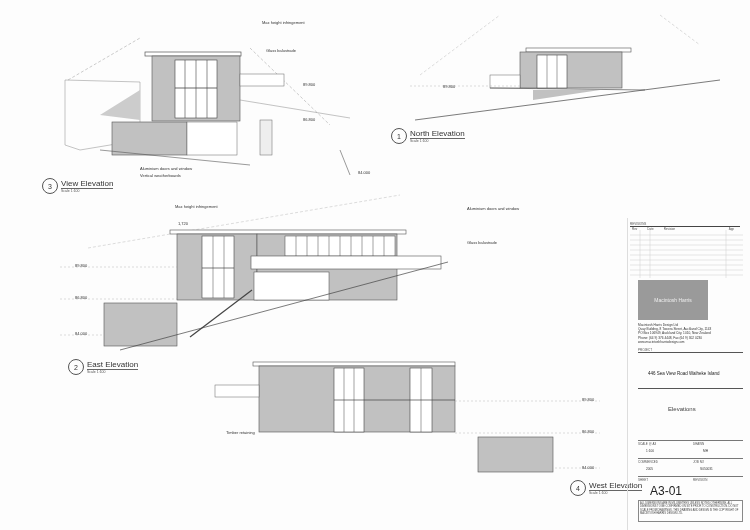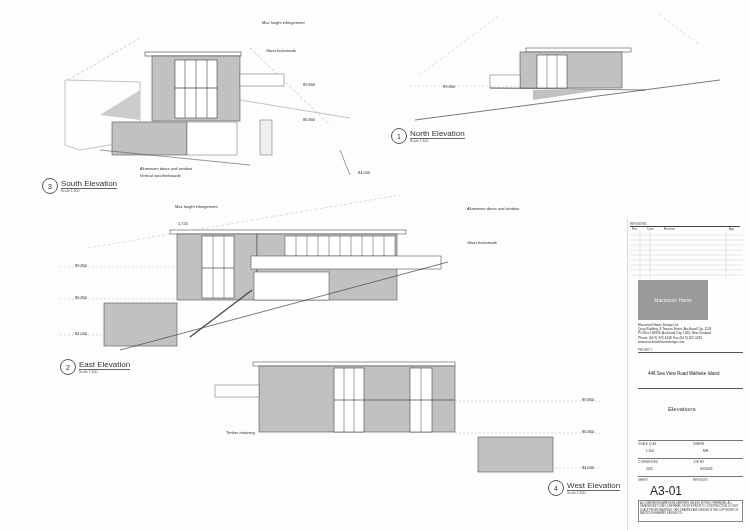--- a/index.html
+++ b/index.html
@@ -123,54 +123,54 @@
 <div class="lbl" style="left:262px;top:20px">Max height infringement</div>
 <div class="lbl" style="left:266px;top:48px">Glass balustrade</div>
 <div class="lbl" style="left:140px;top:166px">Aluminium doors and window</div>
 <div class="lbl" style="left:140px;top:173px">Vertical weatherboards</div>
 <div class="lbl" style="left:303px;top:82px">89.800</div>
 <div class="lbl" style="left:303px;top:117px">86.800</div>
 <div class="lbl" style="left:358px;top:170px">84.000</div>
 <div class="ttl" style="left:42px;top:178px">
   <div class="circ">3</div>
   <div>
-        <div class="name">South Elevation</div>
+        <div class="name">View Elevation</div>
         <div class="scale">Scale 1:100</div>
       </div>
 </div>
 
 <div class="lbl" style="left:443px;top:84px">89.800</div>
 <div class="ttl" style="left:391px;top:128px">
   <div class="circ">1</div>
   <div>
         <div class="name">North Elevation</div>
         <div class="scale">Scale 1:100</div>
       </div>
 </div>
 
 <div class="lbl" style="left:175px;top:204px">Max height infringement</div>
 <div class="lbl" style="left:467px;top:206px">Aluminium doors and window</div>
 <div class="lbl" style="left:467px;top:240px">Glass balustrade</div>
 <div class="lbl" style="left:178px;top:221px">1,720</div>
 <div class="lbl" style="left:75px;top:263px">89.800</div>
 <div class="lbl" style="left:75px;top:295px">86.800</div>
 <div class="lbl" style="left:75px;top:331px">84.000</div>
-<div class="ttl" style="left:60px;top:359px">
+<div class="ttl" style="left:68px;top:359px">
   <div class="circ">2</div>
   <div>
         <div class="name">East Elevation</div>
         <div class="scale">Scale 1:100</div>
       </div>
 </div>
 
 <div class="lbl" style="left:226px;top:430px">Timber retaining</div>
 <div class="lbl" style="left:582px;top:397px">89.800</div>
 <div class="lbl" style="left:582px;top:429px">86.800</div>
 <div class="lbl" style="left:582px;top:465px">84.000</div>
-<div class="ttl" style="left:548px;top:480px">
+<div class="ttl" style="left:570px;top:480px">
   <div class="circ">4</div>
   <div>
         <div class="name">West Elevation</div>
         <div class="scale">Scale 1:100</div>
       </div>
 </div>
 
 <div class="tb">
   <div class="rev" style="margin:4px 0 0 2px">REVISIONS</div>
   <div class="hdrline"></div>

